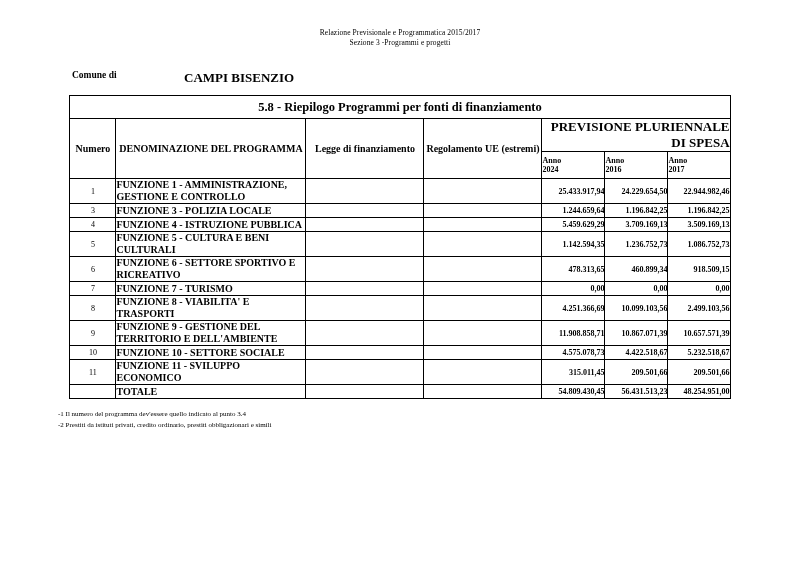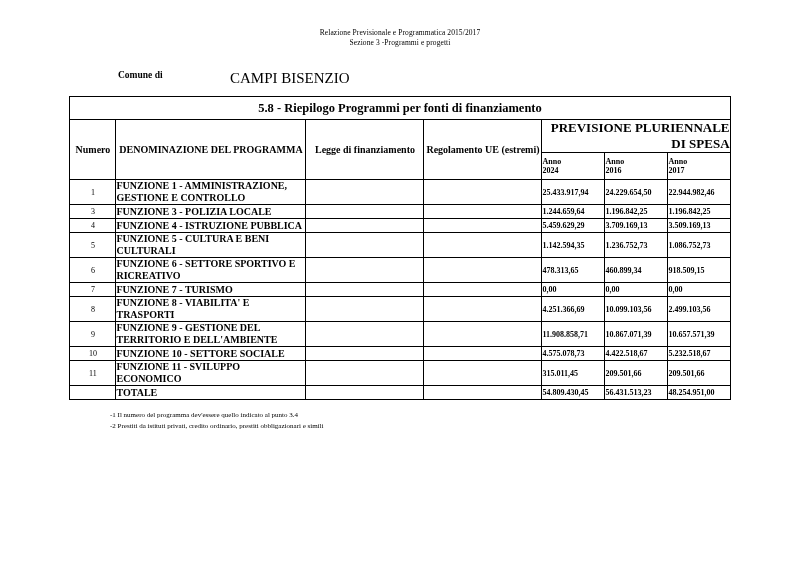--- a/index.html
+++ b/index.html
@@ -24,31 +24,31 @@
     text-align: center;
     font-size: 7.5px;
     line-height: 1.35;
     margin-top: 28px;
   }
   .doc-header div {
     letter-spacing: 0.1px;
   }
   .comune-row {
     margin-top: 22px;
-    padding-left: 118px;
+    padding-left: 72px;
     font-size: 9.5px;
     font-weight: bold;
     display: flex;
   }
   .comune-label {
     width: 112px;
   }
   .comune-value {
-    font-weight: normal;
-    font-size: 15px;
+    font-weight: bold;
+    font-size: 13px;
   }
   table.main {
     border-collapse: collapse;
     margin: 9px auto 0 auto;
     width: 660px;
     table-layout: fixed;
   }
   table.main td, table.main th {
     border: 1px solid #000000;
     padding: 0;
@@ -84,31 +84,32 @@
     text-align: center;
     font-size: 8px;
   }
   .c-name {
     font-size: 10px;
     font-weight: bold;
     padding-left: 3px;
     line-height: 1.2;
   }
   .c-money {
+    text-align: right;
     font-size: 8px;
     font-weight: bold;
     padding-right: 3px;
   }
   .c-blank {
     font-size: 8px;
   }
   tr.r1 td { height: 13px; }
   tr.r2 td { height: 22px; }
   .notes {
-    margin: 10px 0 0 110px;
+    margin: 10px 0 0 58px;
     font-size: 7px;
     line-height: 1.55;
   }
   .notes div { white-space: nowrap; }
 </style>
 </head>
 <body>
 
 <div class="page">
 

